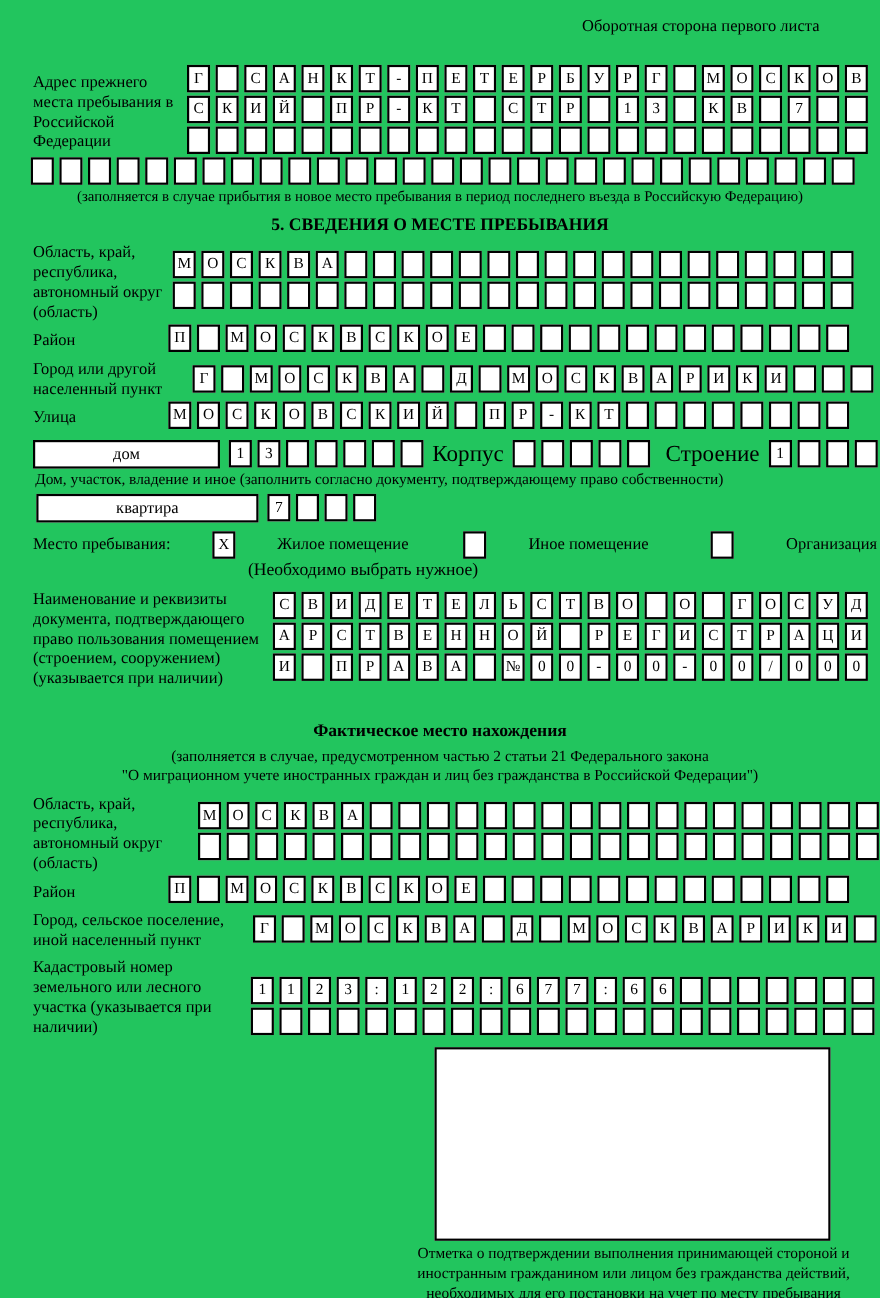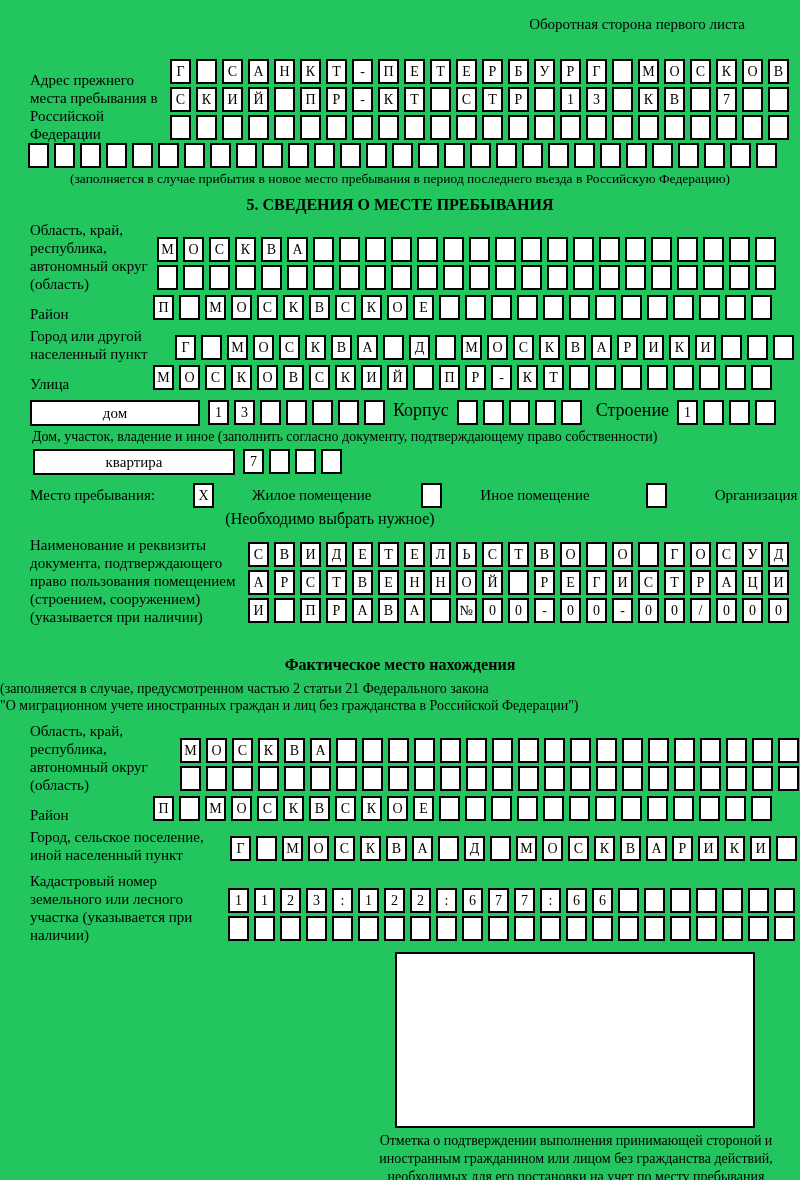--- a/index.html
+++ b/index.html
@@ -13,41 +13,41 @@
 
   
   .cellrow { display:flex; gap:5px; margin-bottom:3px; }
   .cell {
     box-sizing:border-box; flex:0 0 21px; width:21px; height:25px;
     border:2px solid #000; display:flex; align-items:center; justify-content:center;
     font-size:14px; line-height:1; background:#fff;
   }
   .rows-stack { display:flex; flex-direction:column; }
 
-  .form-row { display:flex; align-items:flex-end; margin-left:30px; }
+  .form-row { display:flex; align-items:center; margin-left:30px; }
   .form-label { flex:0 0 auto; font-size:15px; line-height:18px; padding-top:2px; }
 
   .fullrow { margin:0 0 0 28px; }
   .caption-center { text-align:center; font-size:13.5px; margin-top:3px; }
   .caption-left { margin:3px 0 4px 32px; font-size:14px; }
   .sec-title { text-align:center; font-weight:bold; font-size:16px; margin:9px 0 5px 0; }
 
   .widebox {
     box-sizing:border-box; border:2px solid #000; height:26px;
     display:flex; align-items:center; justify-content:center; font-size:15px; background:#fff;
   }
   .house-row, .apt-row { display:flex; align-items:flex-start; margin:7px 0 0 30px; }
-  .plainlbl { font-size:18px; margin:0 8px; }
+  .plainlbl { font-size:21px; margin:0 8px; }
 
   .stay-row { display:flex; align-items:center; margin:8px 0 0 30px;gap:28px; }
   .stay-row .cell { margin:0 10px; }
   .note-center { width:660px; text-align:center; font-size:16px; margin-top:2px; }
 
   .fact-title { text-align:center; font-weight:bold; font-size:16px; margin:30px 0 6px 0; }
-  .fact-cap { text-align:left; font-size:14px; line-height:17px; }
+  .fact-cap { text-align:center; font-size:14px; line-height:17px; }
 
   .stamp-box {
     box-sizing:border-box; border:2px solid #000; background:#fff;
     width:360px; height:176px; margin:8px 0 0 395px;
   }
   .stamp-caption {
     width:400px; margin:4px 0 0 376px; text-align:center;
     font-size:14px; line-height:18px;
   }
   .mt2{margin-top:2px;} .mt4{margin-top:4px;} .mt6{margin-top:6px;}

